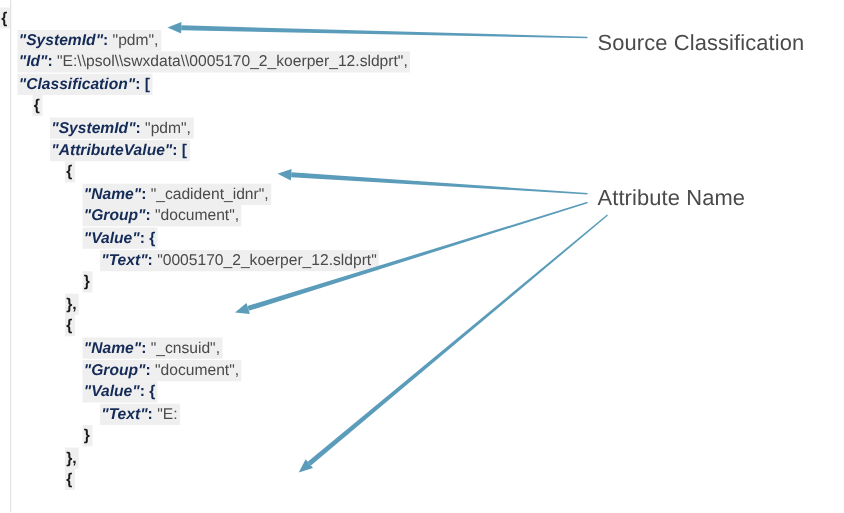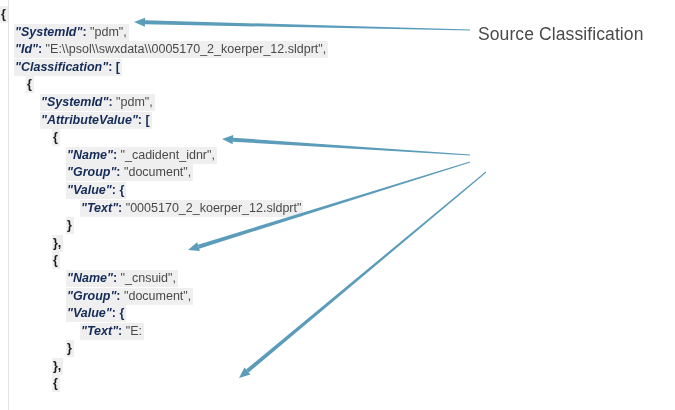--- a/index.html
+++ b/index.html
@@ -138,13 +138,14 @@
       <polygon points="470.04,154.45 233.11,137.71 232.85,141.70 469.96,155.55" fill="#5b9cba"></polygon>
       <polygon points="222.00,139.00 233.27,135.12 232.68,144.30" fill="#5b9cba"></polygon>
       <polygon points="469.84,161.47 197.90,244.81 199.10,248.63 470.16,162.53" fill="#5b9cba"></polygon>
       <polygon points="188.00,250.00 197.13,242.33 199.87,251.11" fill="#5b9cba"></polygon>
       <polygon points="485.65,171.58 246.17,369.42 248.73,372.49 486.35,172.42" fill="#5b9cba"></polygon>
       <polygon points="239.00,378.00 244.50,367.42 250.39,374.49" fill="#5b9cba"></polygon>
     </svg>
 
   <div class="callout-label" id="label-source" style="left: 478px; top: 24px;">Source Classification</div>
 
+  <div class="callout-label" id="label-attr" style="left: 478px; top: 148px;">Attribute Name</div>
 </div>
 
 </body></html>

